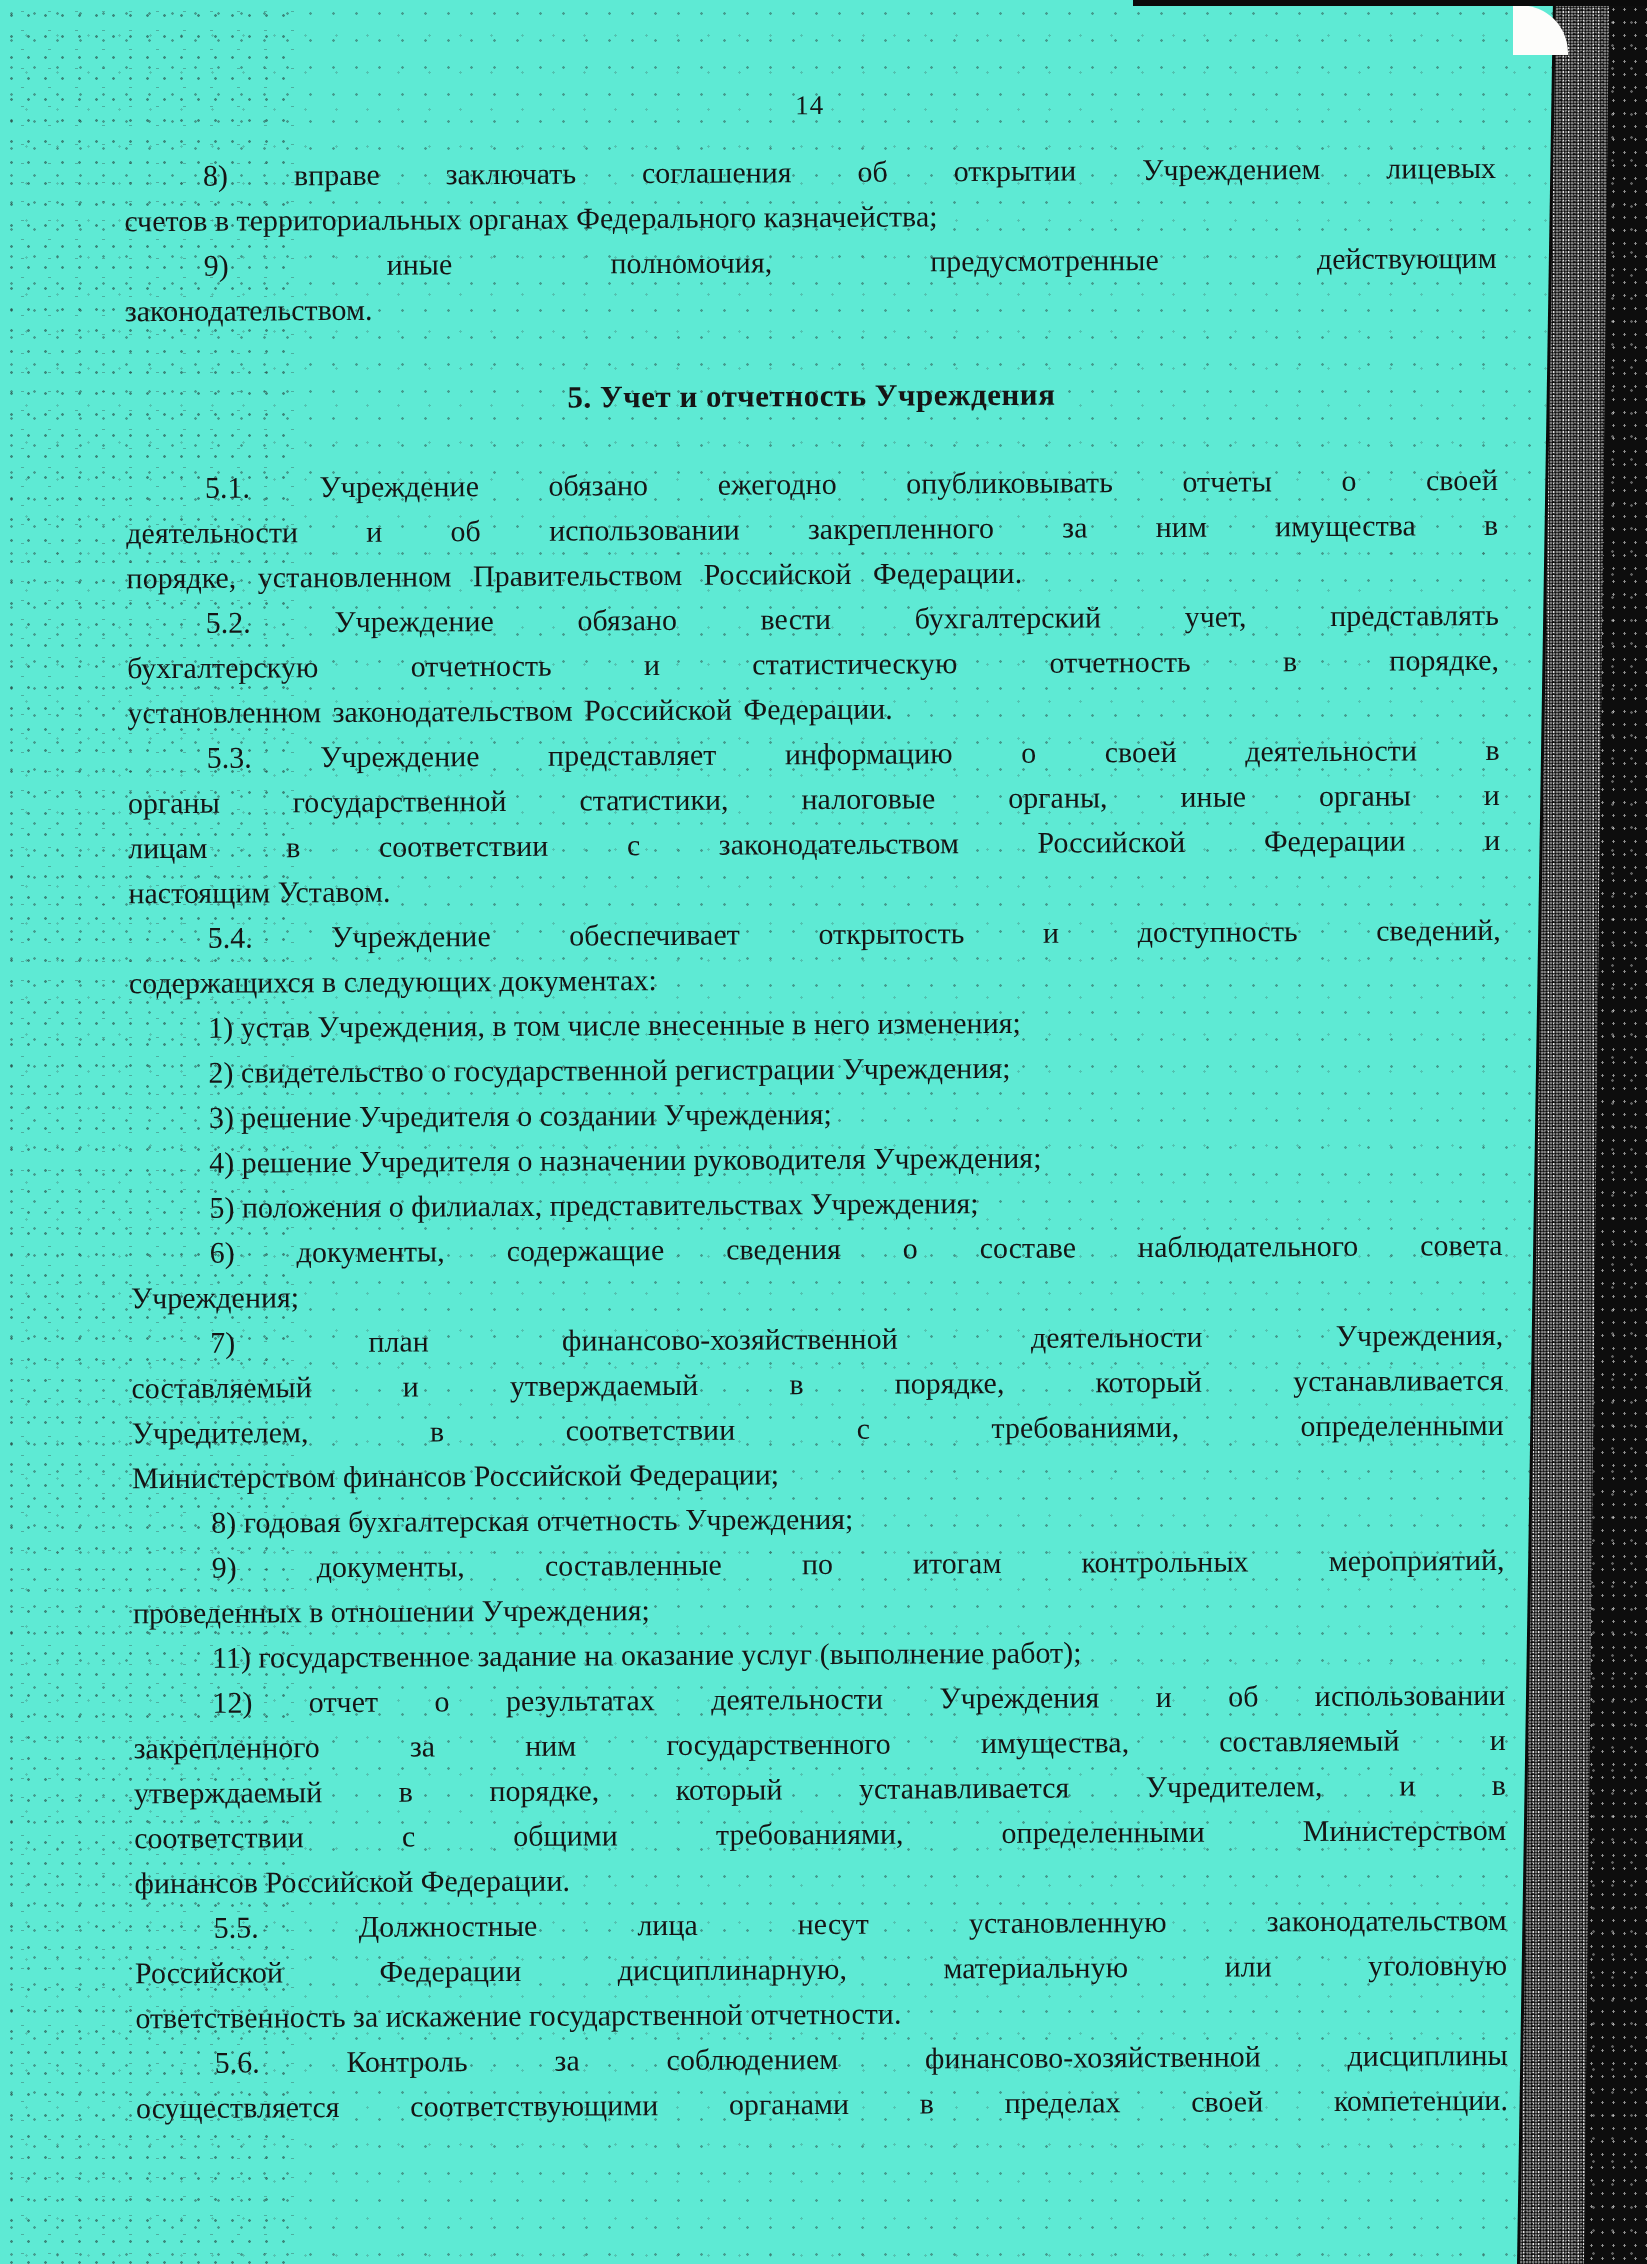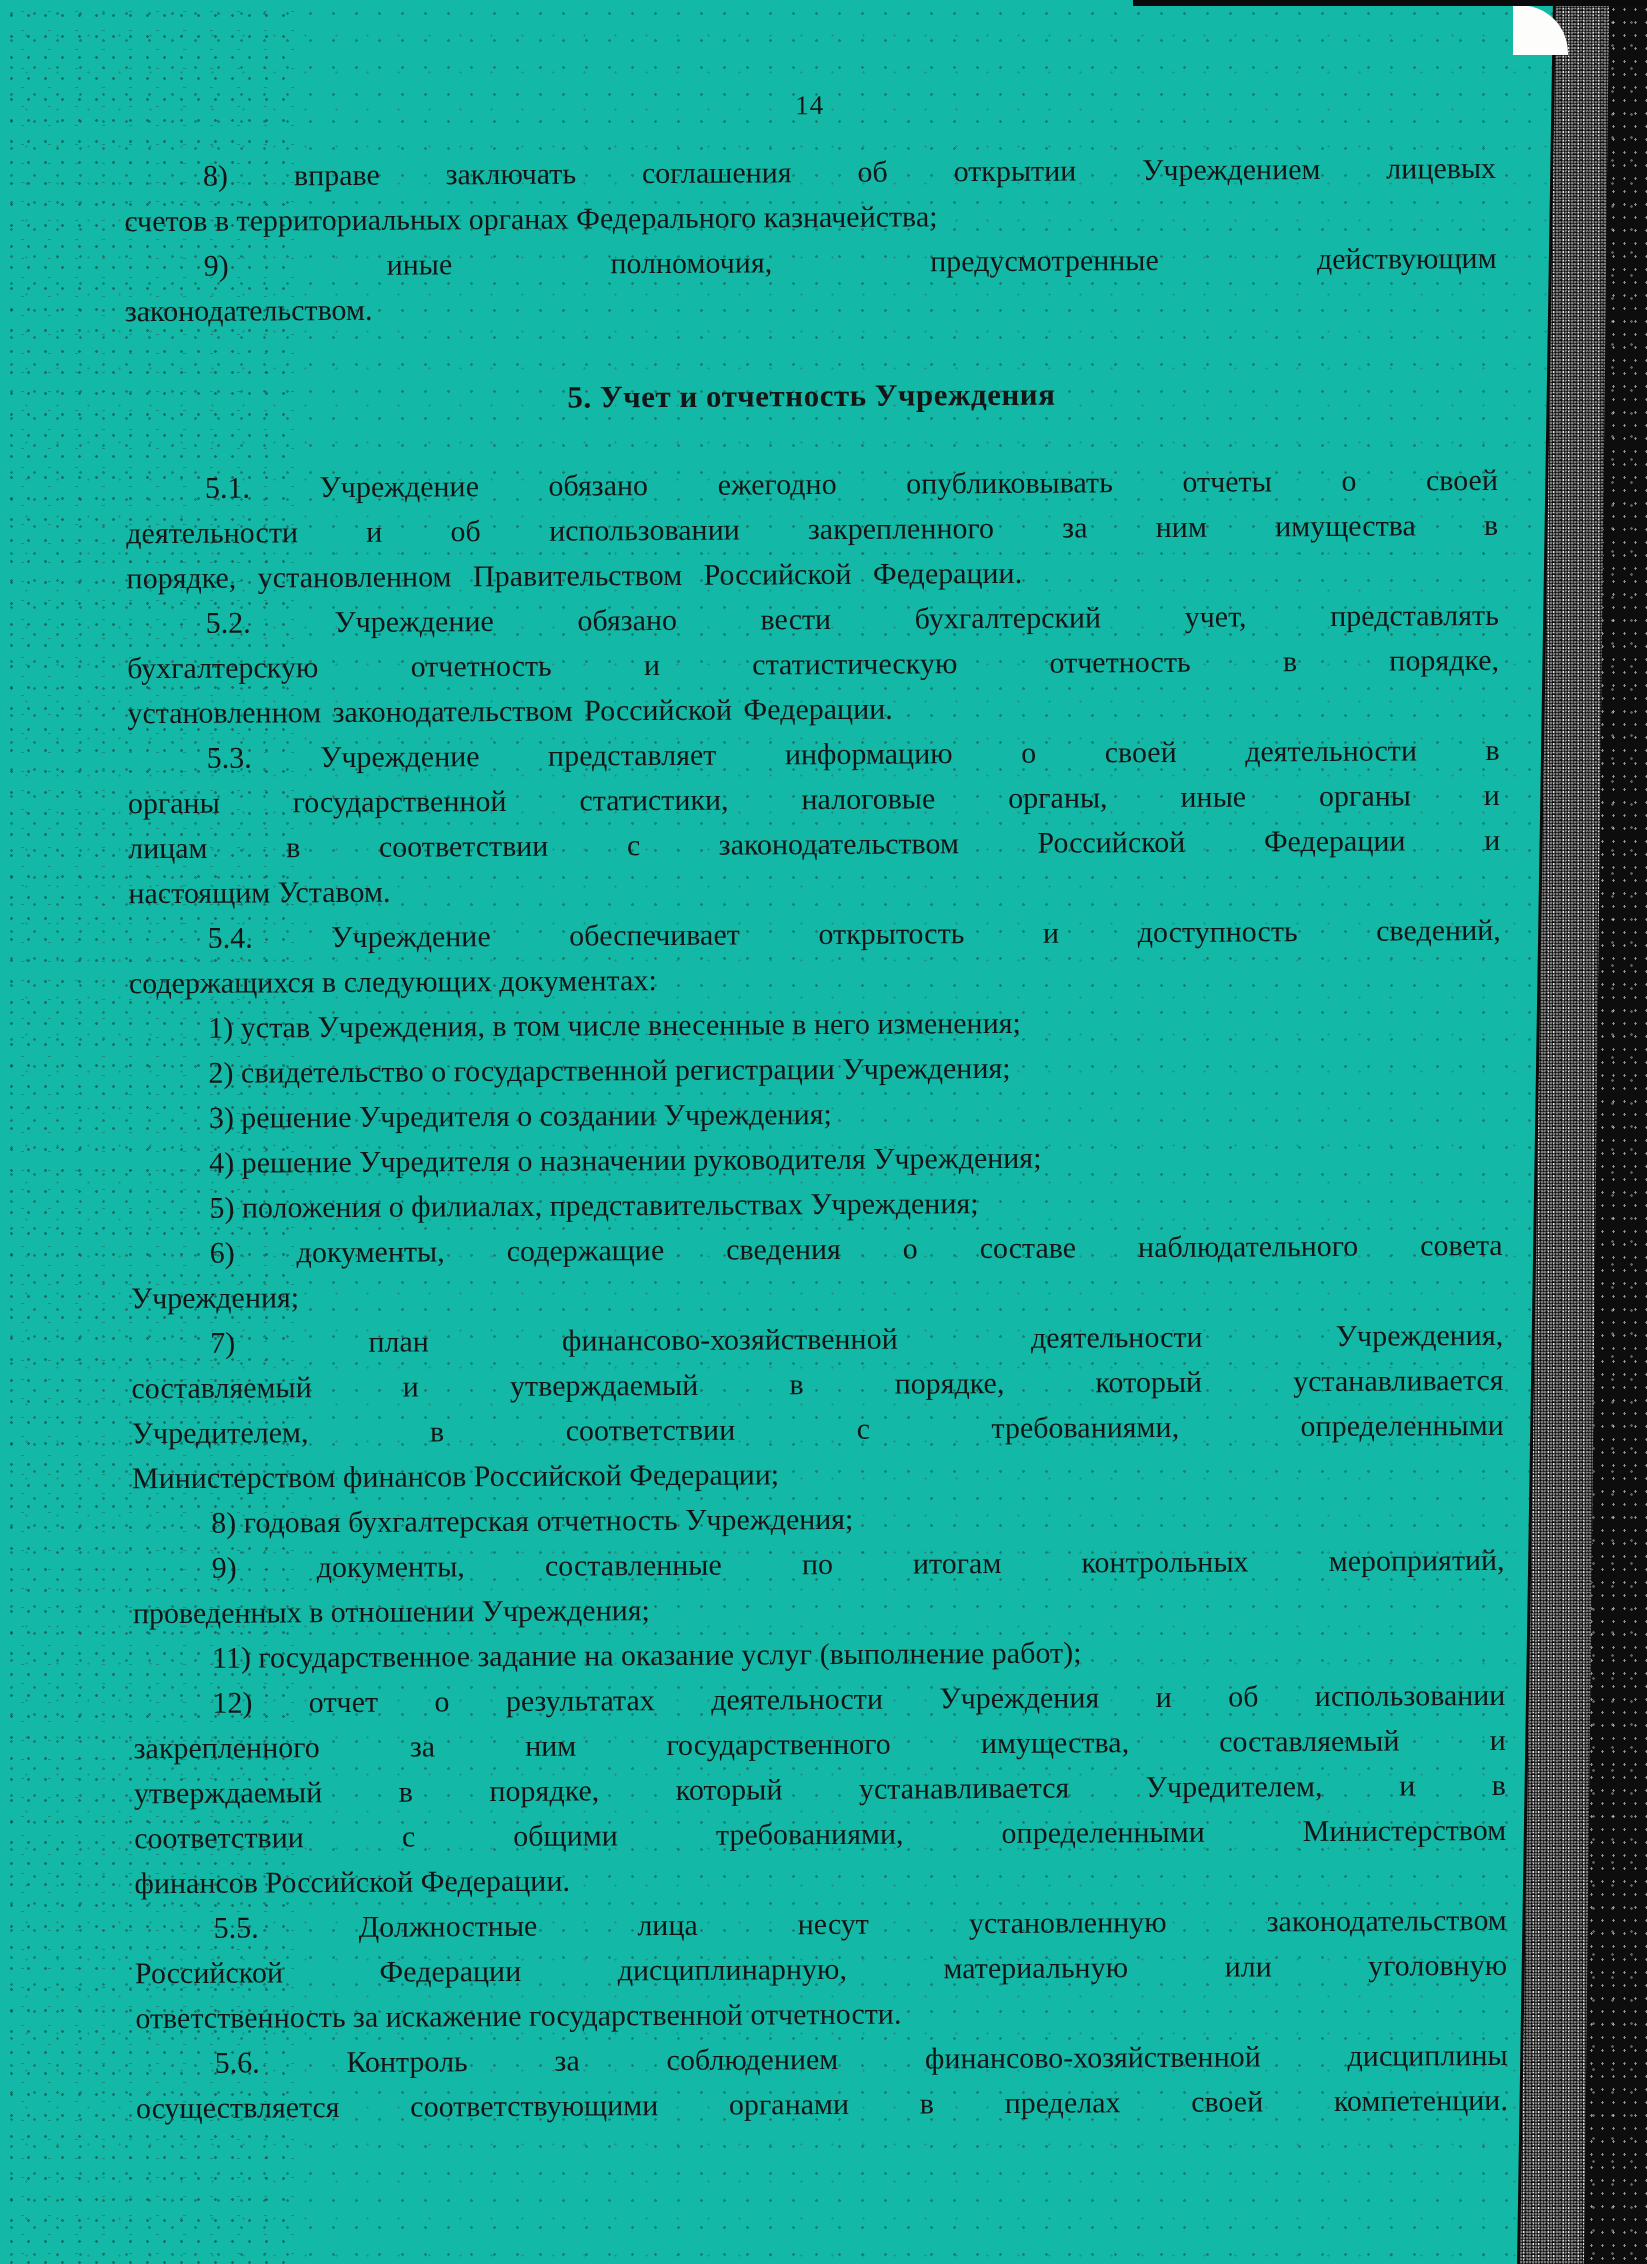--- a/index.html
+++ b/index.html
@@ -1,20 +1,20 @@
 <!DOCTYPE html>
 <html><head>
 <meta charset="utf-8">
 <style>
   html, body { margin: 0; padding: 0; background: #e8e8e8; }
   .sheet {
     position: relative;
     width: 1647px;
     height: 2264px;
-    background: #14b8a6;
+    background: #5eead4;
     overflow: hidden;
     font-family: "Liberation Serif", "DejaVu Serif", serif;
     color: #151515;
   }
   
   .noise-all {
     position: absolute; inset: 0;
     background-image:
       radial-gradient(rgba(30,30,30,0.38) 1px, transparent 1.4px),
       radial-gradient(rgba(50,50,50,0.22) 1px, transparent 1.3px);

